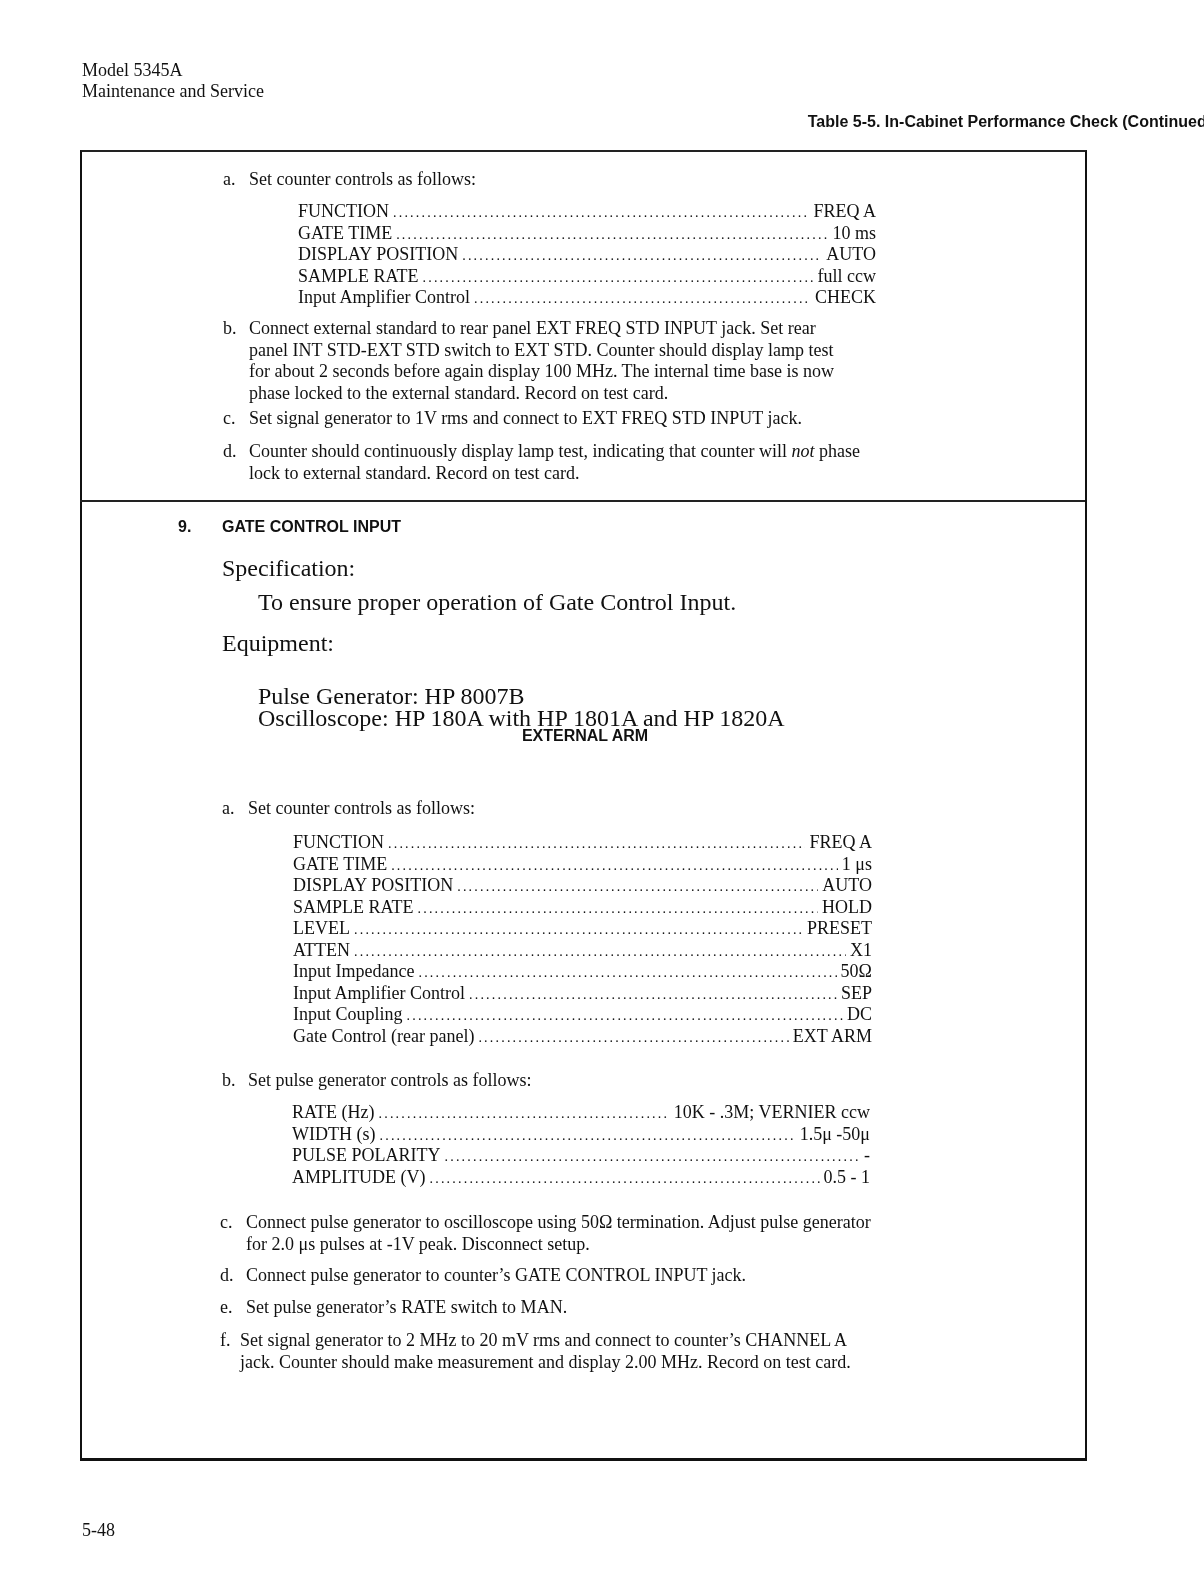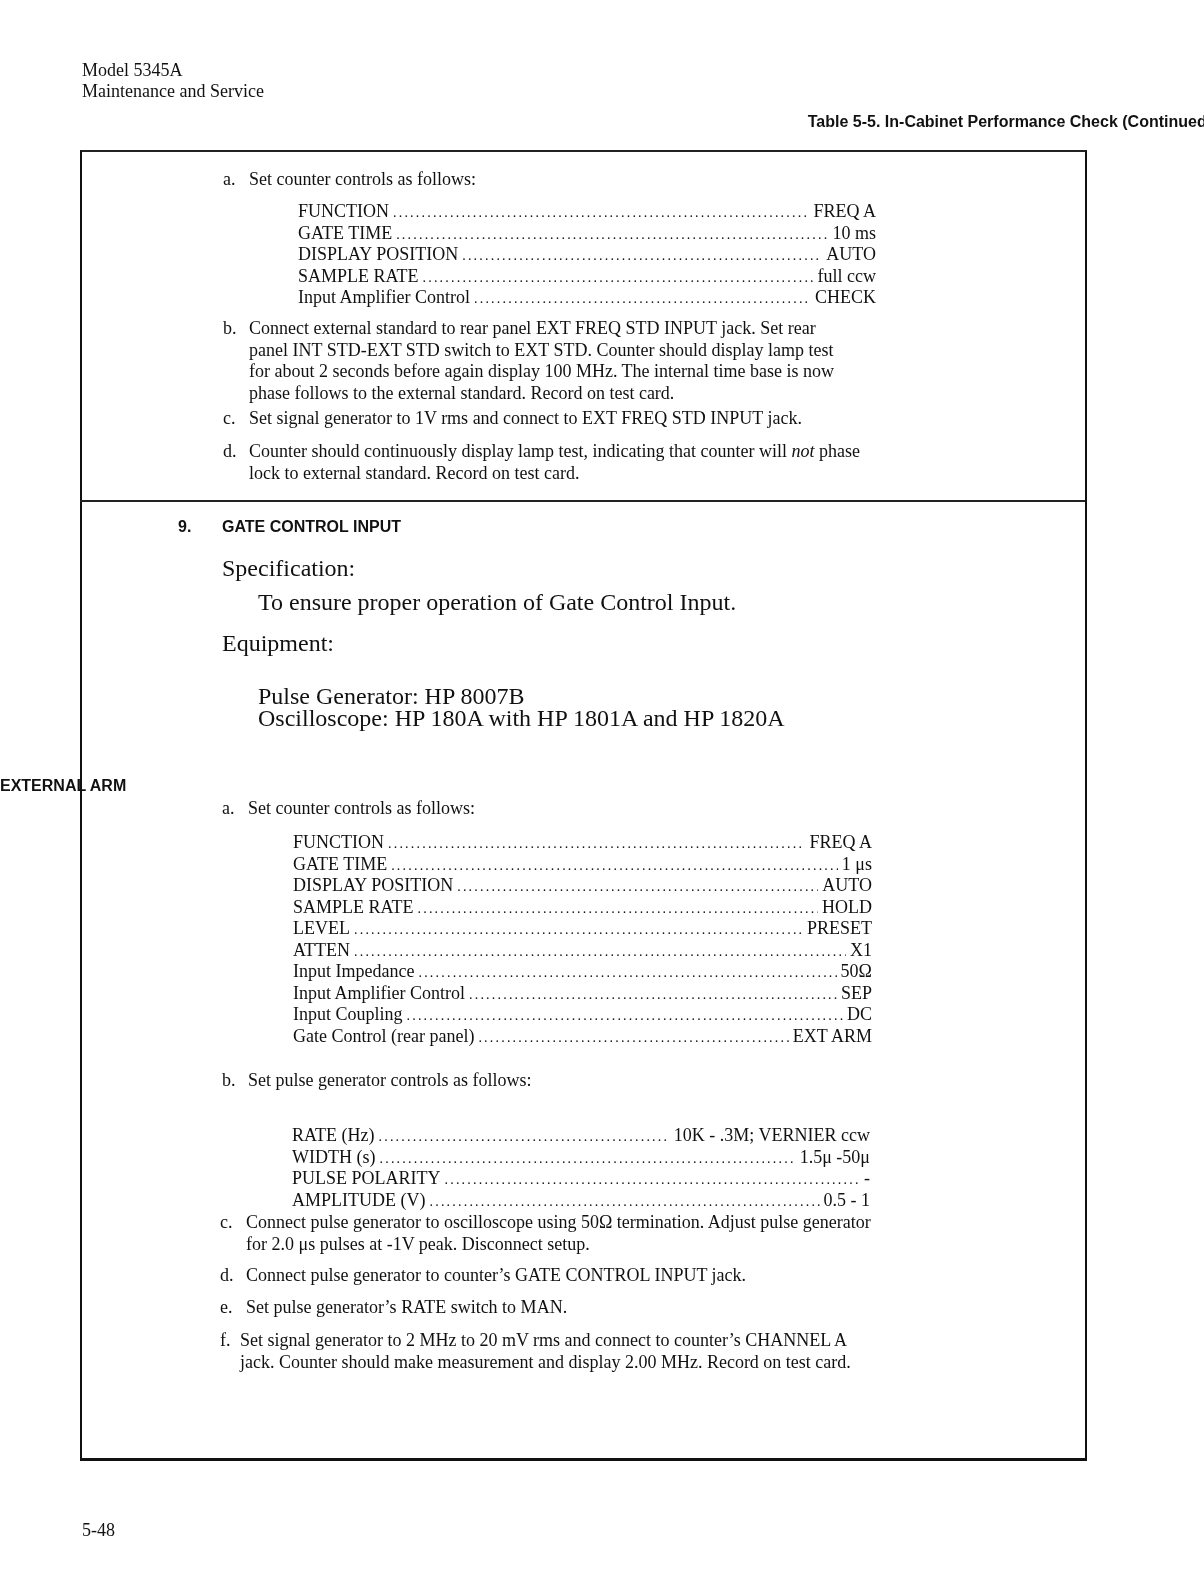--- a/index.html
+++ b/index.html
@@ -70,21 +70,21 @@
       <span class="val">CHECK</span>
     </div>
   </div>
 
 <div class="step" style="left:223px; top:318px; width:820px;">
   <span class="lbl">b.</span>
   <div class="body" style="white-space:nowrap">
     <div>Connect external standard to rear panel EXT FREQ STD INPUT jack. Set rear</div>
     <div>panel INT STD-EXT STD switch to EXT STD. Counter should display lamp test</div>
     <div>for about 2 seconds before again display 100 MHz. The internal time base is now</div>
-    <div>phase follows to the external standard. Record on test card.</div>
+    <div>phase locked to the external standard. Record on test card.</div>
   </div>
 </div>
 
 <div class="step" style="left:223px; top:408px;">
   <span class="lbl">c.</span>
   <span class="body" style="white-space:nowrap">Set signal generator to 1V rms and connect to EXT FREQ STD INPUT jack.</span>
 </div>
 
 <div class="step" style="left:223px; top:441px;">
   <span class="lbl">d.</span>
@@ -99,21 +99,21 @@
 
 <div class="txt" style="left:222px; top:558px;">Specification:</div>
 <div class="txt" style="left:258px; top:592px;">To ensure proper operation of Gate Control Input.</div>
 
 <div class="txt" style="left:222px; top:633px;">Equipment:</div>
 <div class="txt" style="left:258px; top:686px; white-space:nowrap;">
   <div>Pulse Generator:  HP 8007B</div>
   <div>Oscilloscope:  HP 180A with HP 1801A and HP 1820A</div>
 </div>
 
-<div class="txt sans-bold" style="left:0; width:1170px; top:775px;">EXTERNAL ARM</div>
+<div class="txt sans-bold" style="left:0; width:1170px; text-align:center; top:725px;">EXTERNAL ARM</div>
 
 <div class="step" style="left:222px; top:798px;">
   <span class="lbl">a.</span>
   <span class="body" style="white-space:nowrap">Set counter controls as follows:</span>
 </div>
 
 <div class="settings" style="left:293px; top:832px; width:579px;" id="settings-s9a">
     <div class="row">
       <span class="name">FUNCTION</span>
       <span class="dots">........................................................................................................................................................................................................</span>
@@ -164,21 +164,21 @@
       <span class="dots">........................................................................................................................................................................................................</span>
       <span class="val">EXT ARM</span>
     </div>
   </div>
 
 <div class="step" style="left:222px; top:1070px;">
   <span class="lbl">b.</span>
   <span class="body" style="white-space:nowrap">Set pulse generator controls as follows:</span>
 </div>
 
-<div class="settings" style="left:292px; top:1102px; width:578px;margin-top:23px;" id="settings-s9b">
+<div class="settings" style="left:292px; top:1102px; width:578px;" id="settings-s9b">
     <div class="row">
       <span class="name">RATE (Hz)</span>
       <span class="dots">........................................................................................................................................................................................................</span>
       <span class="val">10K - .3M; VERNIER ccw</span>
     </div>
     <div class="row">
       <span class="name">WIDTH  (s)</span>
       <span class="dots">........................................................................................................................................................................................................</span>
       <span class="val">1.5μ -50μ</span>
     </div>

